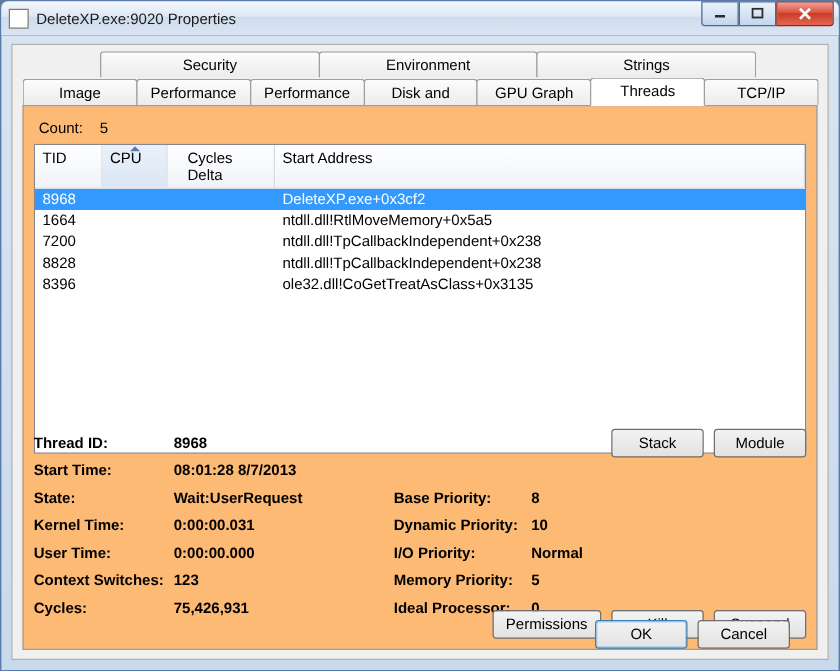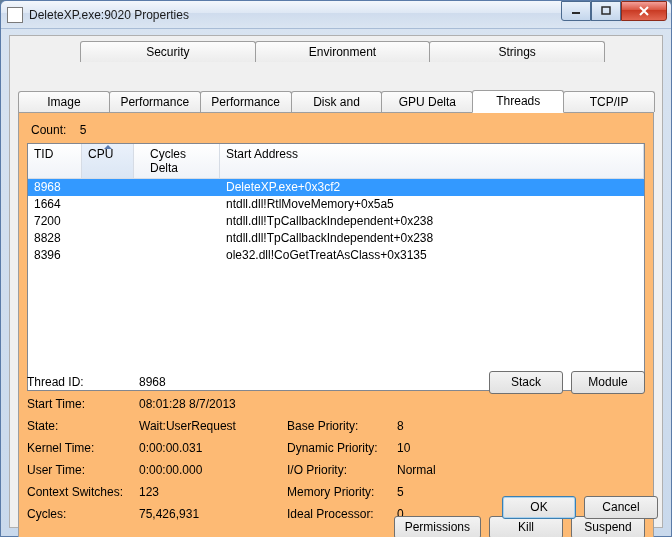--- a/index.html
+++ b/index.html
@@ -45,21 +45,21 @@
   .winbtn svg { display: block; }
 
   .client {
     position: absolute; left: 8px; right: 8px; top: 34px; bottom: 8px;
     background: #f0f0f0;
     border: 1px solid #b0b0b0;
   }
 
   .tabrow { display: flex; align-items: flex-end; height: 22px; position: relative; }
   .tabrow.row1 { margin-top: 4px; padding: 0 58px 0 70px; justify-content: center; }
-  .tabrow.row2 { padding: 0 8px 0 8px; margin-top: 28px; }
+  .tabrow.row2 { padding: 0 8px 0 8px; }
   .tab {
     flex: 1; text-align: center; height: 21px; line-height: 20px;
     background: linear-gradient(to bottom, #fcfcfc, #ececec);
     border: 1px solid #9e9e9e; border-bottom: none;
     border-radius: 3px 3px 0 0;
     margin-right: -1px; position: relative;
   }
   .tab.active {
     background: #fff; z-index: 3; height: 23px;
     border-bottom: 1px solid #fff; margin-bottom: -1px;
@@ -90,40 +90,40 @@
   .lvbody { flex: 1; overflow: hidden; }
   .lvrow { display: flex; height: 17px; line-height: 17px; }
   .lvrow.selected { background: #3399ff; color: #fff; }
   .lvcell { padding: 0 6px; overflow: hidden; white-space: nowrap; }
 
   .c-tid { width: 54px; }
   .c-cpu { width: 52px; }
   .c-cd  { width: 86px; padding-left: 16px; }
   .c-sa  { flex: 1; }
 
-  .details { position: absolute; left: 8px; right: 25px; top: 258px; }
+  .details { position: absolute; left: 8px; right: 25px; top: 258px; font-weight: bold; }
   .drow { display: flex; height: 22px; align-items: center; }
   .dlabel1 { width: 112px; }
   .dval1 { width: 148px; }
-  .dlabel2 { width: 110px; }
+  .dlabel2 { width: 110px; margin-left: 28px; }
   .dval2 { width: 60px; }
 
   .btngroup-right { position: absolute; right: 8px; display: flex; gap: 8px; }
   .btn {
     min-width: 74px; height: 23px; padding: 0 10px;
     background: linear-gradient(to bottom,#f3f3f3,#e2e2e2);
     border: 1px solid #707070; border-radius: 3px;
     text-align: center; line-height: 21px;
   }
   .btn.default { border-color: #3c7fb1; box-shadow: 0 0 0 1px #a8d1ee inset; }
 
   .bottombar {
     position: absolute; left: 0; right: 0; bottom: 0; height: 40px;
     display: flex; justify-content: flex-end; align-items: center;
-    gap: 8px; padding-right: 4px;
+    gap: 8px; padding-right: 30px;
   }
 </style>
 </head>
 <body>
 
 <div class="window">
   <div class="titlebar">
     <span class="icon"></span>
     <span class="title">DeleteXP.exe:9020 Properties</span>
     <div class="winbtns">
@@ -150,21 +150,21 @@
     <div class="tabrow row1">
       <div class="tab">Security</div>
       <div class="tab">Environment</div>
       <div class="tab">Strings</div>
     </div>
     <div class="tabrow row2">
       <div class="tab">Image</div>
       <div class="tab">Performance</div>
       <div class="tab">Performance Graph</div>
       <div class="tab">Disk and Network</div>
-      <div class="tab">GPU Delta</div>
+      <div class="tab">GPU Graph</div>
       <div class="tab active">Threads</div>
       <div class="tab">TCP/IP</div>
     </div>
 
     <div class="tabpage">
 
       <div class="count">
         <span>Count:</span>&nbsp;&nbsp;&nbsp;
         <span>5</span>
       </div>

